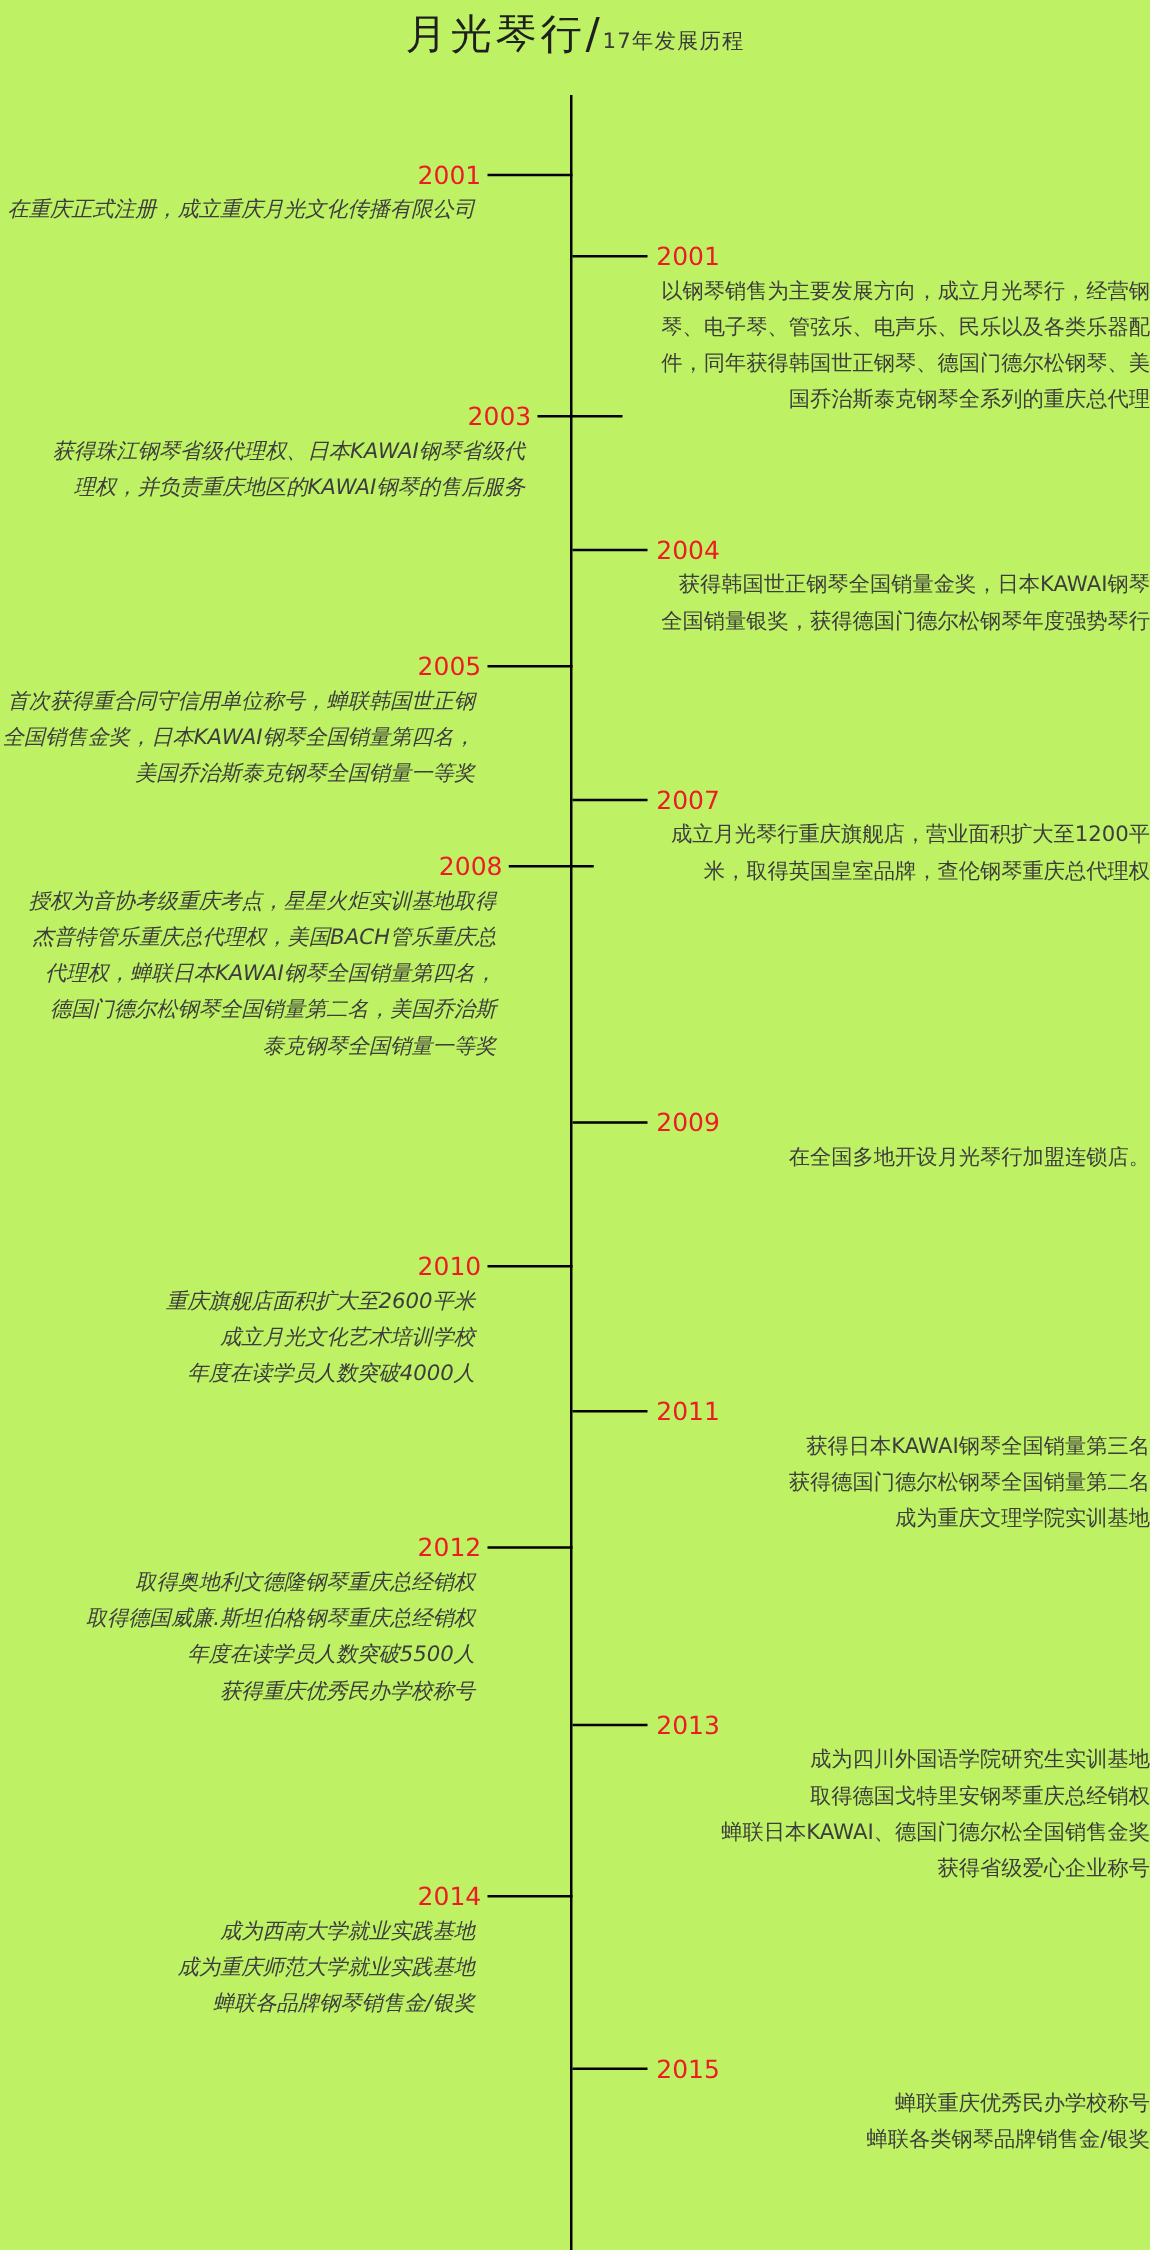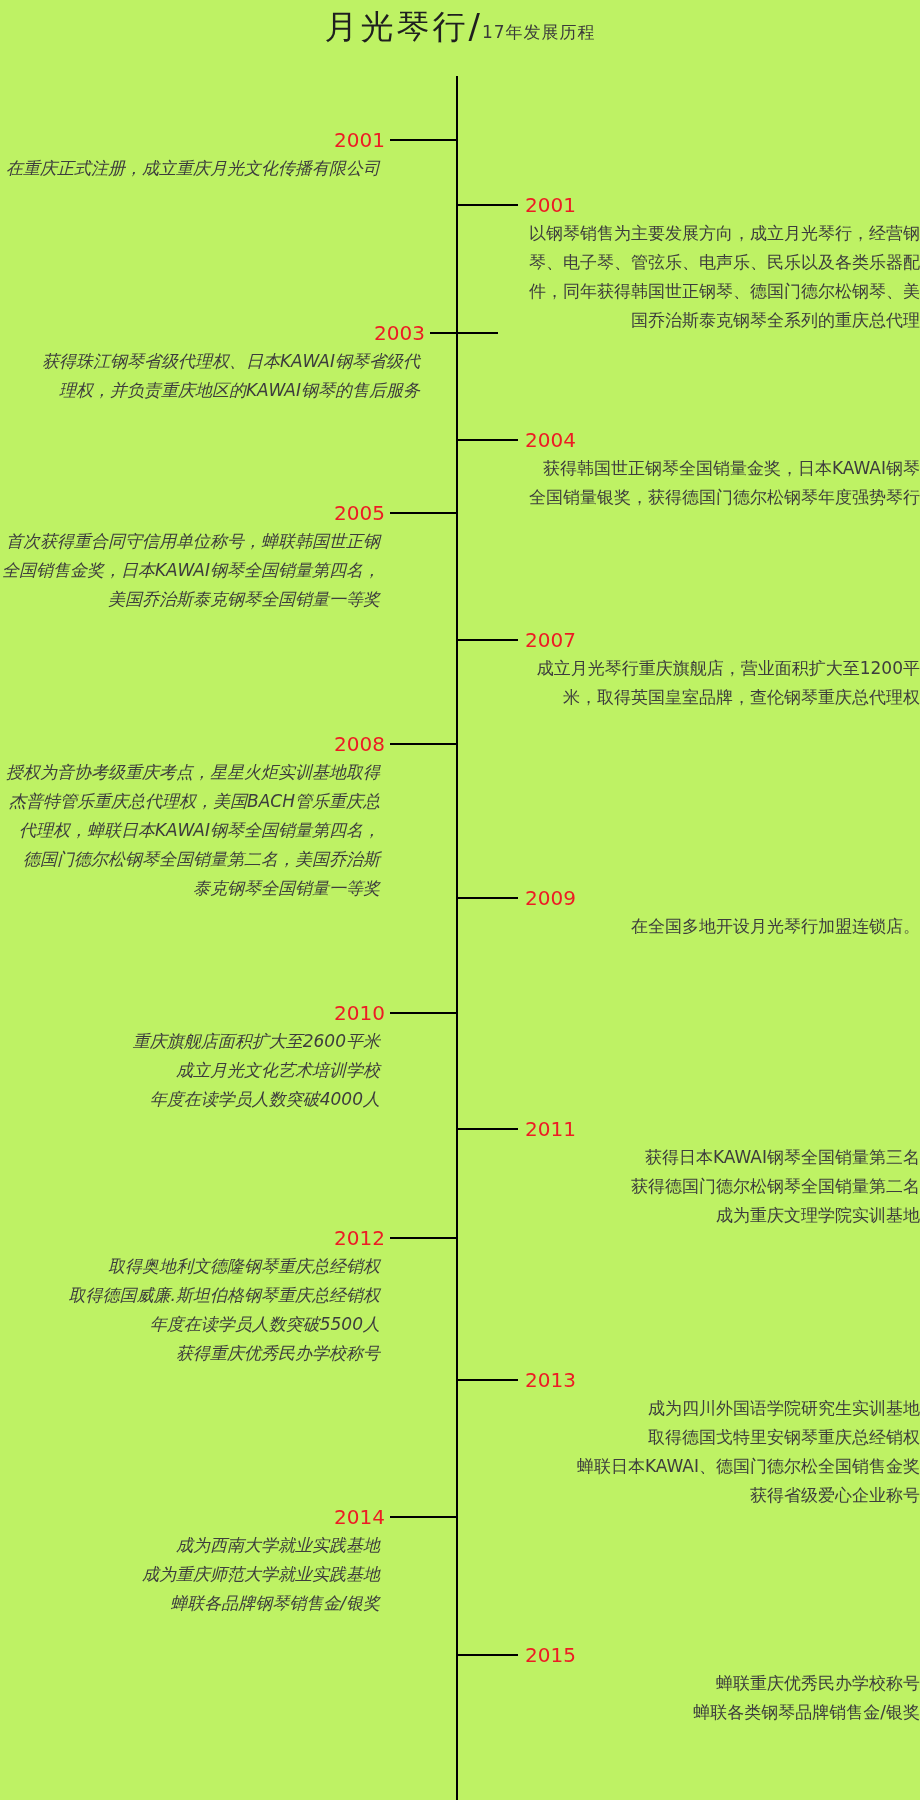--- a/index.html
+++ b/index.html
@@ -121,42 +121,42 @@
       <div class="event right" style="top: 429px;">
         <div class="year-row">
           <span class="connector"></span>
           <span class="year">2004</span>
         </div>
         <div class="text">
           <div class="line">获得韩国世正钢琴全国销量金奖，日本KAWAI钢琴</div>
           <div class="line">全国销量银奖，获得德国门德尔松钢琴年度强势琴行</div>
         </div>
       </div>
-      <div class="event left" style="top: 502px;">
+      <div class="event left" style="top: 522px;">
         <div class="year-row">
           <span class="year">2005</span>
           <span class="connector"></span>
         </div>
         <div class="text">
           <div class="line">首次获得重合同守信用单位称号，蝉联韩国世正钢</div>
           <div class="line">全国销售金奖，日本KAWAI钢琴全国销量第四名，</div>
           <div class="line">美国乔治斯泰克钢琴全国销量一等奖</div>
         </div>
       </div>
       <div class="event right" style="top: 629px;">
         <div class="year-row">
           <span class="connector"></span>
           <span class="year">2007</span>
         </div>
         <div class="text">
           <div class="line">成立月光琴行重庆旗舰店，营业面积扩大至1200平</div>
           <div class="line">米，取得英国皇室品牌，查伦钢琴重庆总代理权</div>
         </div>
       </div>
-      <div class="event left" style="top: 733px;">
+      <div class="event left" style="top: 682px; padding-left: 17px;">
         <div class="year-row">
           <span class="year">2008</span>
           <span class="connector"></span>
         </div>
         <div class="text">
           <div class="line">授权为音协考级重庆考点，星星火炬实训基地取得</div>
           <div class="line">杰普特管乐重庆总代理权，美国BACH管乐重庆总</div>
           <div class="line">代理权，蝉联日本KAWAI钢琴全国销量第四名，</div>
           <div class="line">德国门德尔松钢琴全国销量第二名，美国乔治斯</div>
           <div class="line">泰克钢琴全国销量一等奖</div>

